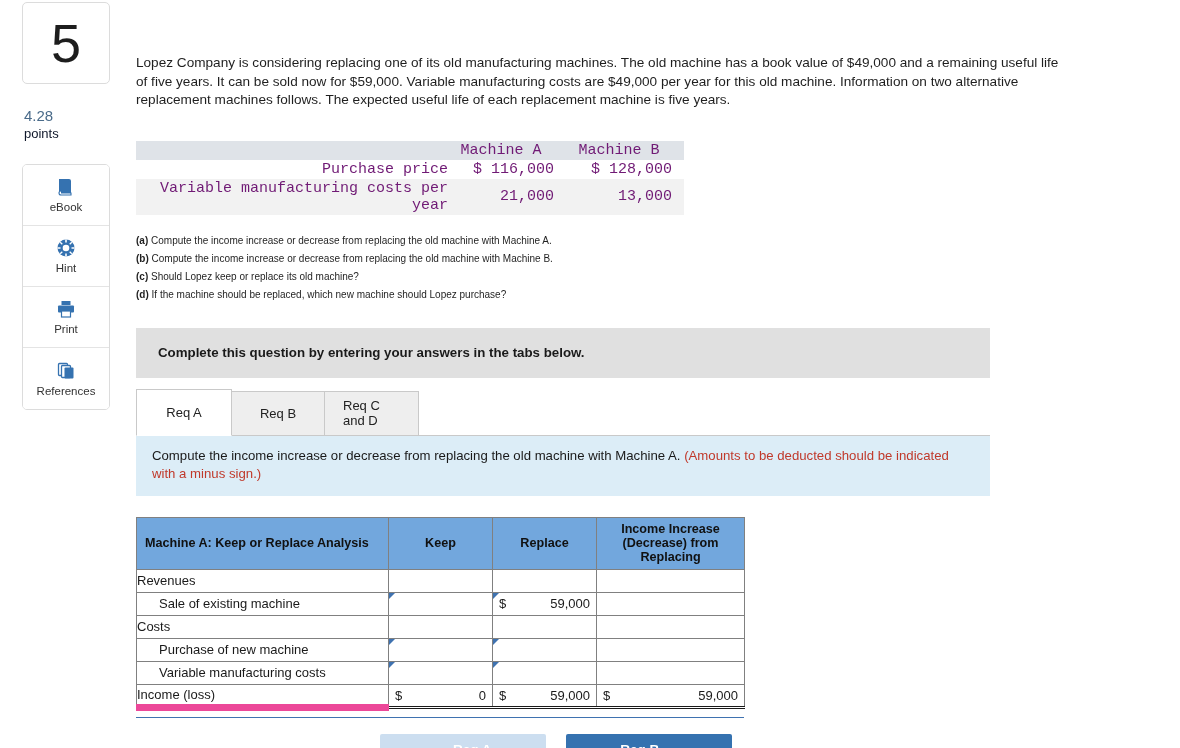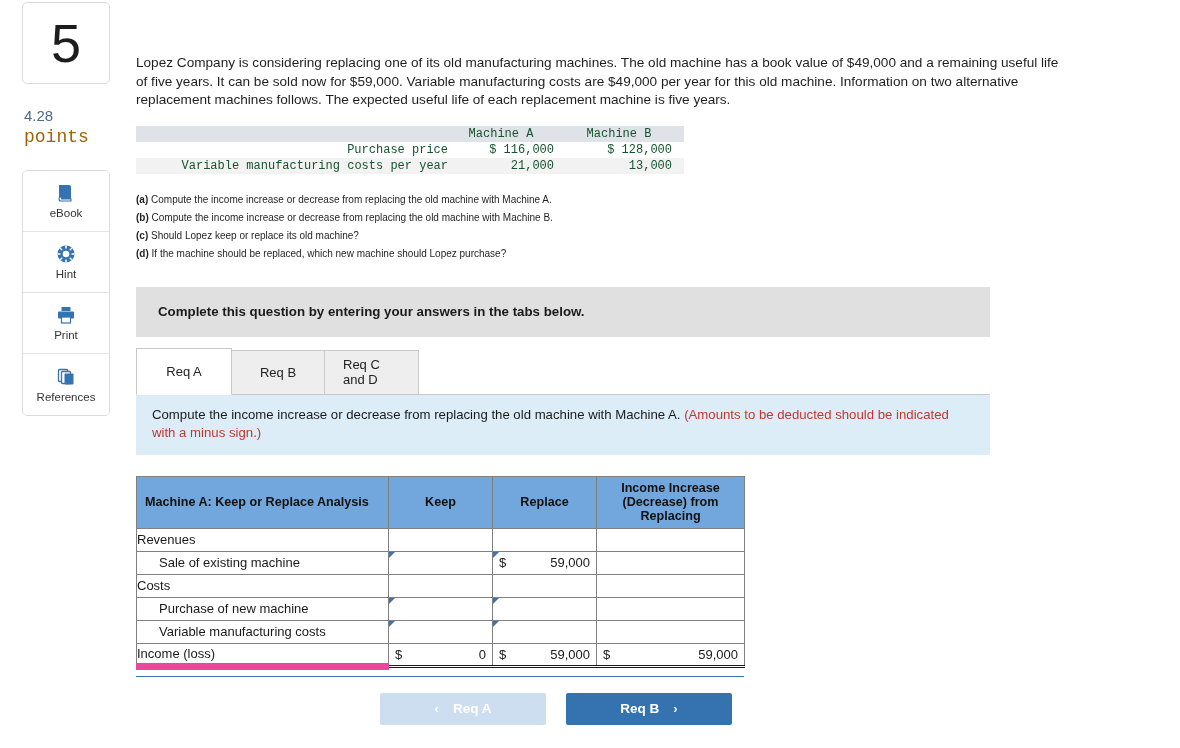--- a/index.html
+++ b/index.html
@@ -31,21 +31,21 @@
     color: #1d1d1d;
     line-height: 1;
     font-family: "Liberation Sans", sans-serif;
   }
   .points-wrap {
     margin-top: 23px;
     padding-left: 2px;
     line-height: 1.25;
   }
   .points-val { font-size: 15px; color: #4a6b8a; }
-  .points-lbl { font-size: 18px; color: #a16207; font-family: Liberation Mono, monospace; }
+  .points-lbl { font-size: 13px; color: #0f172a; }
 
   .tool-stack {
     margin-top: 22px;
     width: 88px;
     border: 1px solid #dcdcdc;
     border-radius: 5px;
     background: #fff;
     overflow: hidden;
   }
   .tool-item {
@@ -67,26 +67,26 @@
   .stem {
     margin-top: 54px;
     width: 932px;
     font-size: 13.6px;
     line-height: 18.6px;
     color: #1f1f1f;
   }
 
   
   .exhibit {
-    margin-top: 16px;
+    margin-top: 31px;
     width: 548px;
     border-collapse: collapse;
     font-family: "Liberation Mono", "DejaVu Sans Mono", monospace;
-    font-size: 12px;
-    color: #14532d;
+    font-size: 15px;
+    color: #701a75;
   }
   .exhibit td { padding: 1px 0; height: 16px; }
   .exhibit tr.hdr { background: #dfe3e8; }
   .exhibit tr.r1 { background: #ffffff; }
   .exhibit tr.r2 { background: #f2f2f2; }
   .exhibit .lab { padding-left: 12px; text-align: right; }
   .exhibit .val { width: 118px; text-align: right; padding-right: 12px; }
   .exhibit .ch  { text-align: center; }
 
   

